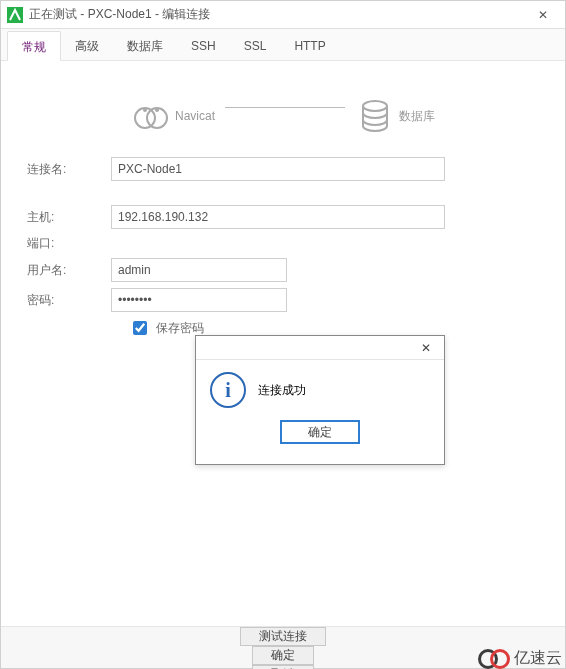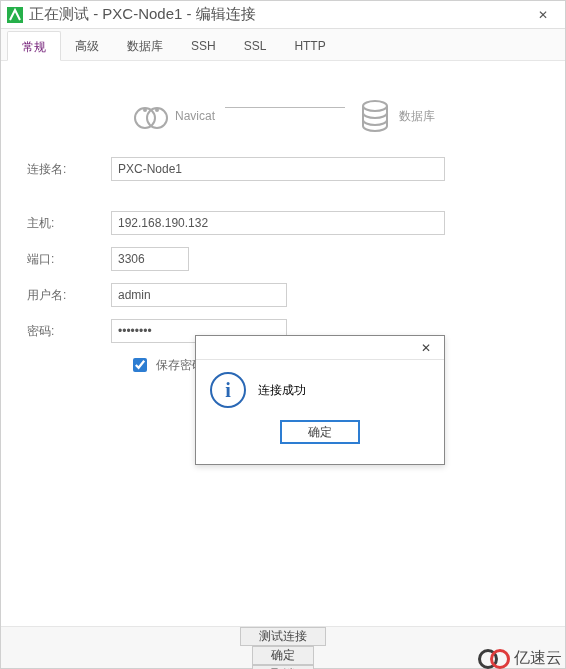--- a/index.html
+++ b/index.html
@@ -11,21 +11,21 @@
     width: 566px;
     height: 669px;
     overflow: hidden;
     position: relative;
   }
   .window { width: 566px; height: 669px; border: 1px solid #d0d0d0; display: flex; flex-direction: column; }
   .titlebar {
     height: 28px; display: flex; align-items: center; padding: 0 0 0 6px;
     border-bottom: 1px solid #e0e0e0;
   }
-  .titlebar .title { margin-left: 6px; color: #555; font-size: 15px; }
+  .titlebar .title { margin-left: 6px; color: #555; font-size: 12px; }
   .titlebar .close {
     margin-left: auto; width: 44px; height: 28px; display: flex;
     align-items: center; justify-content: center; color: #555;
     cursor: pointer;
   }
   .navicat-icon { width: 16px; height: 16px; }
   .tabs {
     display: flex; height: 32px; background: #fafafa; padding: 0 6px;
     border-bottom: 1px solid #e6e6e6;
   }
@@ -40,21 +40,21 @@
   .body { flex: 1; padding: 14px 8px 0 8px; display: flex; flex-direction: column; }
   .diagram {
     height: 82px; display: flex; align-items: center; justify-content: center; gap: 0;
   }
   .diagram .line { width: 120px; height: 1px; background: #bbb; margin: 0 10px 18px 10px; }
   .diagram .item { display: flex; flex-direction: row; align-items: center; gap: 4px; color:#888; }
   .icon-outline { stroke: #aaa; fill: none; stroke-width: 2; }
   .diagram .label { color: #999; font-size: 12px; }
   .form { padding: 0 18px; }
   .row {
-    display: flex; align-items: center; margin-bottom: 12px;
+    display: flex; align-items: center; margin-bottom: 6px;
   }
   .row .label { width: 84px; color: #6a6a6a; }
   input.text {
     border: 1px solid #cfcfcf; height: 24px; padding: 2px 6px;
     font: inherit; color: #555; outline: none;
   }
   .w-full { width: 334px; }
   .w-port { width: 78px; }
   .w-mid { width: 176px; }
   .gap { height: 18px; }
@@ -149,21 +149,20 @@
         <span class="label">连接名:</span>
         <input class="text w-full" value="PXC-Node1" style="">
       </div>
       <div class="gap"></div>
       <div class="row">
         <span class="label">主机:</span>
         <input class="text w-full" value="192.168.190.132" style="">
       </div>
       <div class="row">
         <span class="label">端口:</span>
-        <input class="text w-port" value="3306" style="">
       </div>
       <div class="row">
         <span class="label">用户名:</span>
         <input class="text w-mid" value="admin" style="">
       </div>
       <div class="row">
         <span class="label">密码:</span>
         <input class="text w-mid" type="text" value="••••••••" style="">
       </div>
       <div class="check-row">

